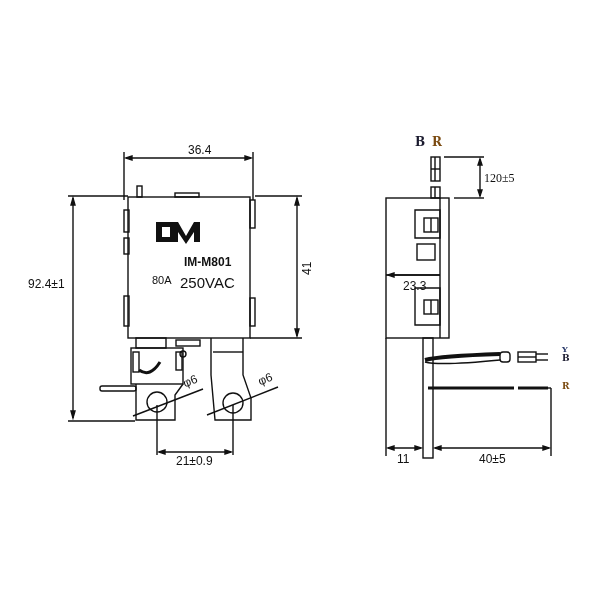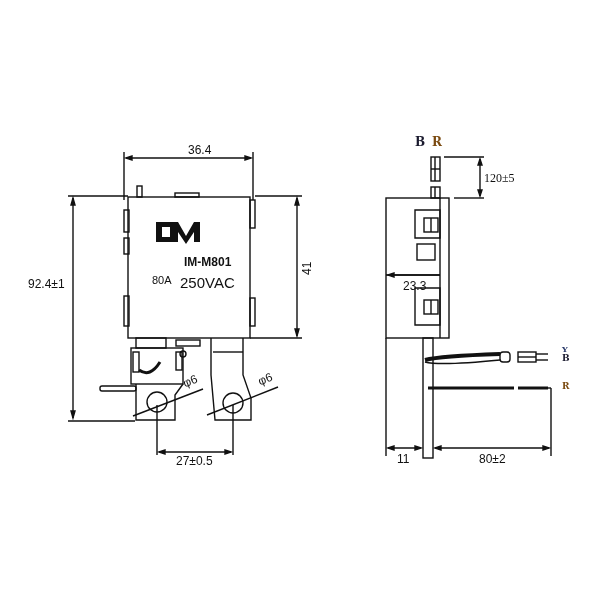--- a/index.html
+++ b/index.html
@@ -126,23 +126,23 @@
 </svg>
 
 <span class="t dim" style="left:188px;top:143px;">36.4</span>
 <span class="t" style="left:152px;top:255px;font-size:12px;font-weight:bold;margin-left:32px;">IM-M801</span>
 <span class="t" style="left:152px;top:274px;font-size:11px;">80A</span>
 <span class="t" style="left:180px;top:274px;font-size:15px;">250VAC</span>
 <span class="t dim" style="left:28px;top:277px;">92.4±1</span>
 <span class="t dim" style="left:300px;top:262px;transform:rotate(-90deg);transform-origin:left top;top:275px;">41</span>
 <span class="t dim" style="left:183px;top:374px;transform:rotate(-22deg);">φ6</span>
 <span class="t dim" style="left:258px;top:372px;transform:rotate(-22deg);">φ6</span>
-<span class="t dim" style="left:176px;top:454px;">27±0.5</span>
+<span class="t dim" style="left:176px;top:454px;">21±0.9</span>
 
 <span class="t serif" style="left:415px;top:135px;font-size:12px;color:#1a1a2e;">B</span>
 <span class="t serif" style="left:432px;top:135px;font-size:12px;color:#7a4a10;">R</span>
 <span class="t dim" style="left:484px;top:171px;font-family:Liberation Serif, serif;">120±5</span>
 <span class="t dim" style="left:403px;top:279px;">23.3</span>
 <span class="t serif" style="left:562px;top:344px;font-size:8px;color:#2a3a6a;">Y</span>
 <span class="t serif" style="left:562px;top:353px;font-size:9px;color:#1a1a2e;">B</span>
 <span class="t serif" style="left:562px;top:381px;font-size:9px;color:#7a4a10;">R</span>
 <span class="t dim" style="left:397px;top:452px;">11</span>
-<span class="t dim" style="left:479px;top:452px;">80±2</span>
+<span class="t dim" style="left:479px;top:452px;">40±5</span>
 
 </body></html>

